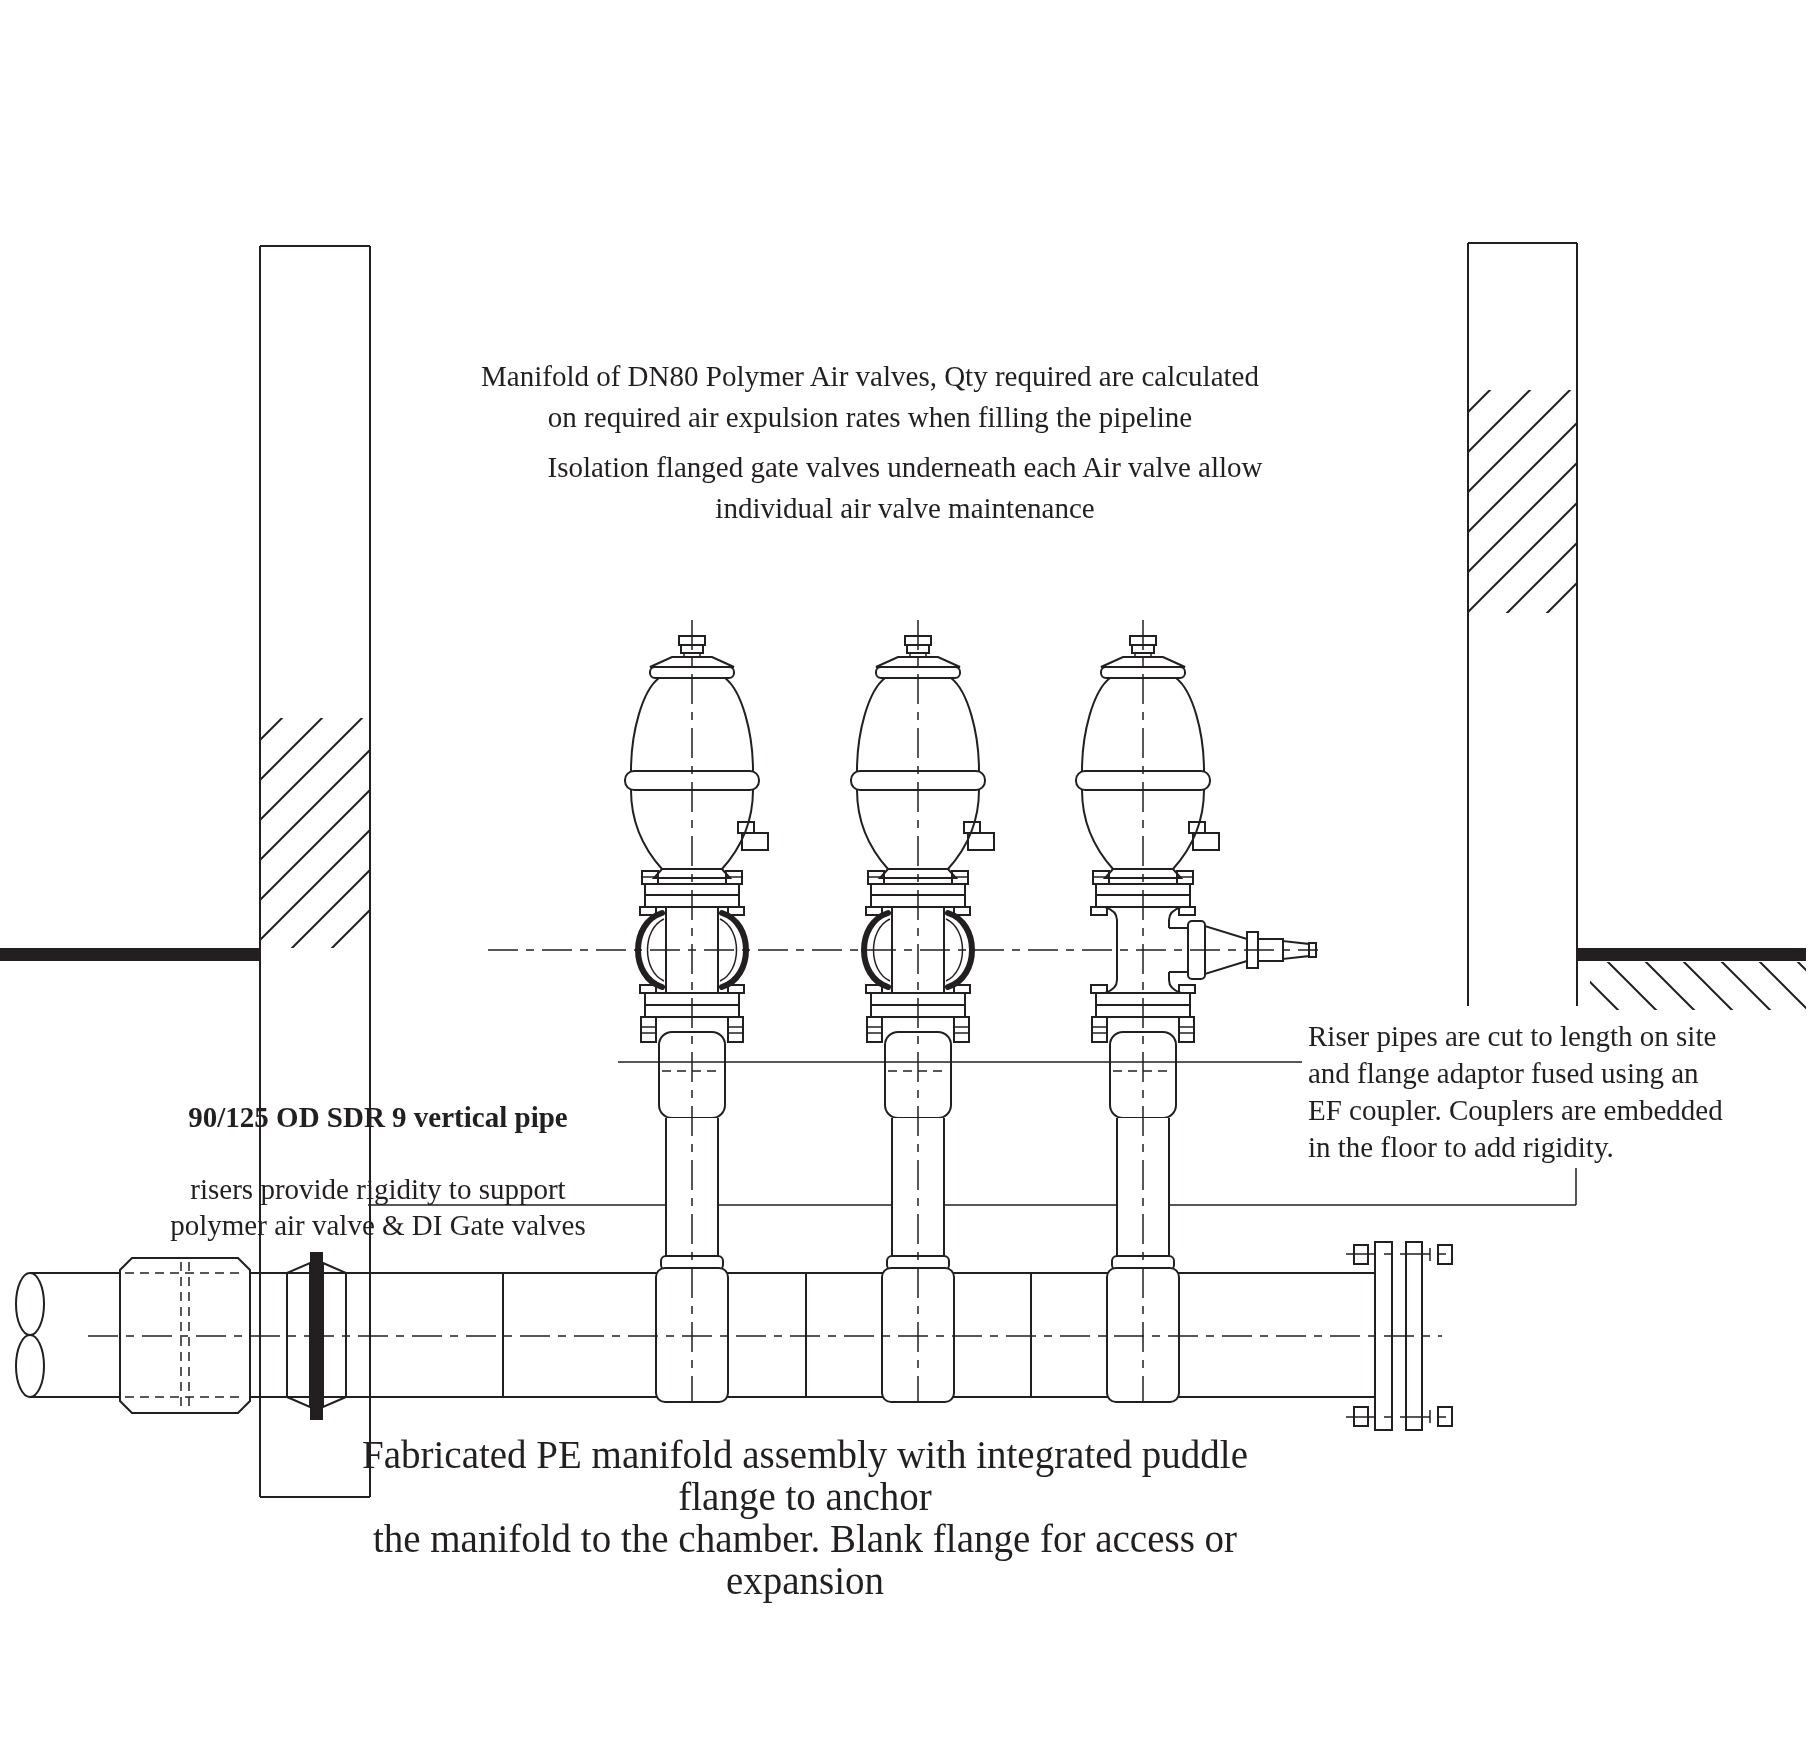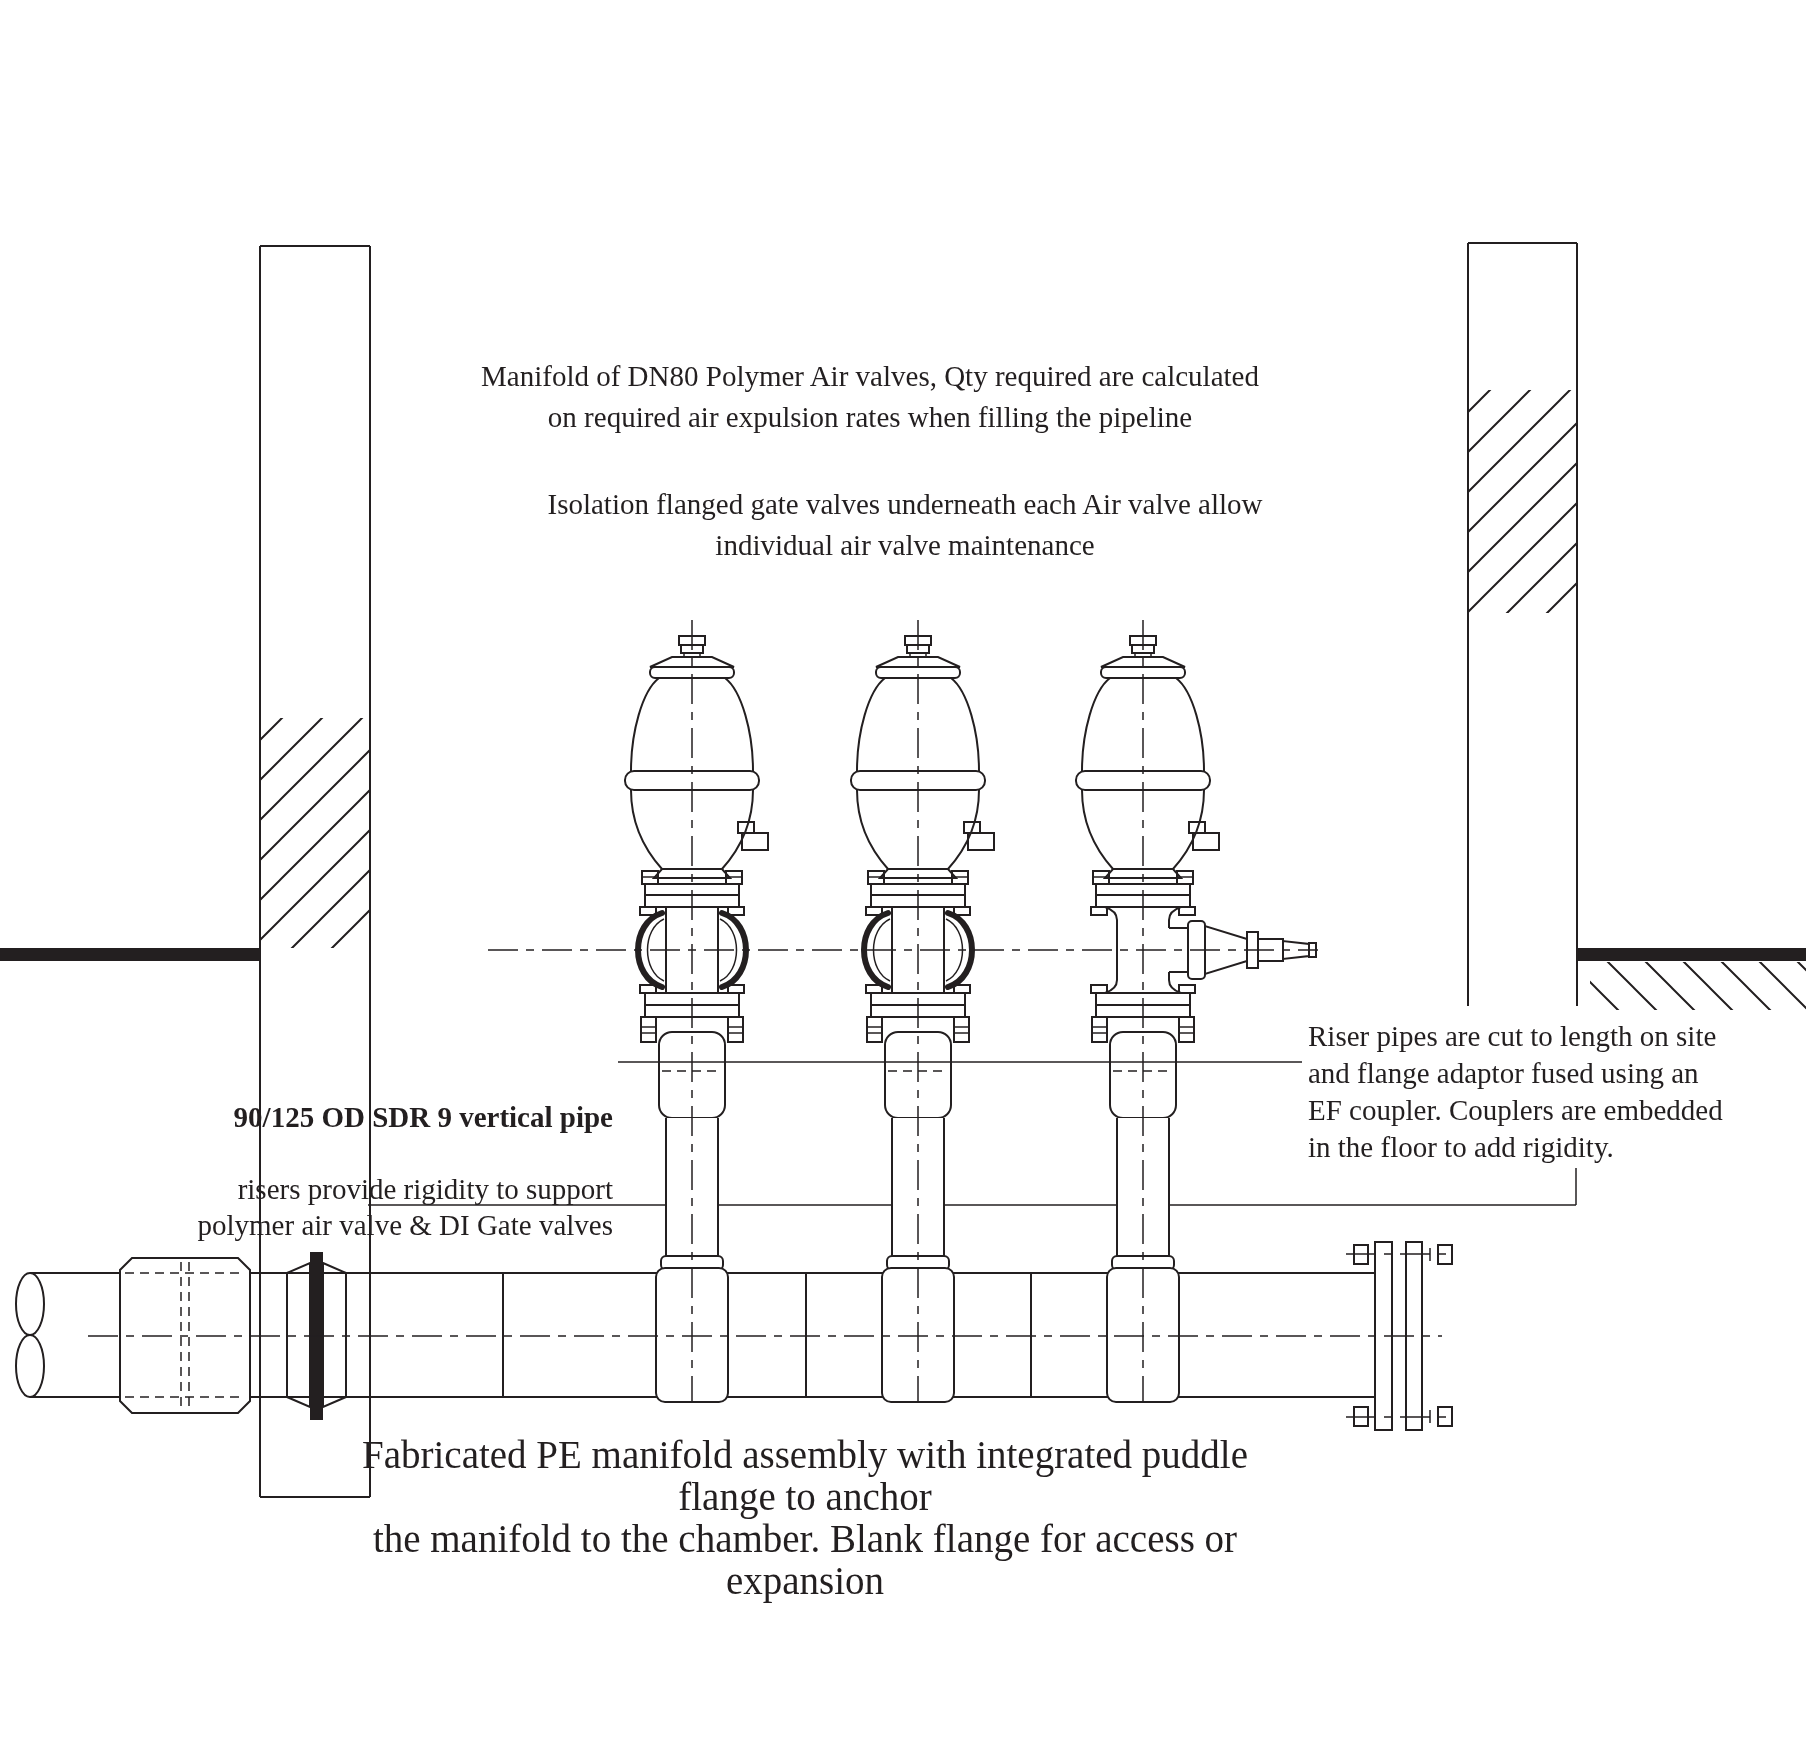--- a/index.html
+++ b/index.html
@@ -2,22 +2,22 @@
 <html><head>
 <meta charset="utf-8">
 <style>
   html,body{margin:0;padding:0;background:#ffffff;}
   .canvas{position:relative;width:1816px;height:1648px;background:#ffffff;overflow:hidden;
           font-family:Liberation Serif, serif;color:#231f20;}
   svg{position:absolute;left:0;top:0;}
   .note{position:absolute;white-space:pre-line;color:#231f20;}
   .note.center{text-align:center;}
   .n-top{left:400px;top:356px;width:940px;font-size:29px;line-height:41px;}
-  .n-iso{left:430px;top:484px;width:950px;font-size:29px;line-height:41px;}
-  .n-left{left:143px;top:1063px;width:470px;font-size:29px;line-height:36px;text-align:right;}
+  .n-iso{left:430px;top:447px;width:950px;font-size:29px;line-height:41px;}
+  .n-left{left:143px;top:1063px;width:470px;font-size:29px;line-height:36px;text-align:center;}
   .n-left .t{font-weight:bold;}
   .n-right{left:1308px;top:1018px;width:520px;font-size:29px;line-height:37px;text-align:left;}
   .n-bottom{left:320px;top:1434px;width:970px;font-size:39px;line-height:42px;}
   
   .ln{stroke:#231f20;stroke-width:2;fill:none;}
   .lnw{stroke:#231f20;stroke-width:2;fill:#ffffff;}
   .thin{stroke:#231f20;stroke-width:1.5;fill:none;}
   .dark{fill:#231f20;stroke:none;}
   .cresc{stroke:#231f20;stroke-width:6;fill:none;stroke-linecap:round;}
   .cl{stroke:#231f20;stroke-width:1.5;fill:none;stroke-dasharray:30 8 8 8;}

